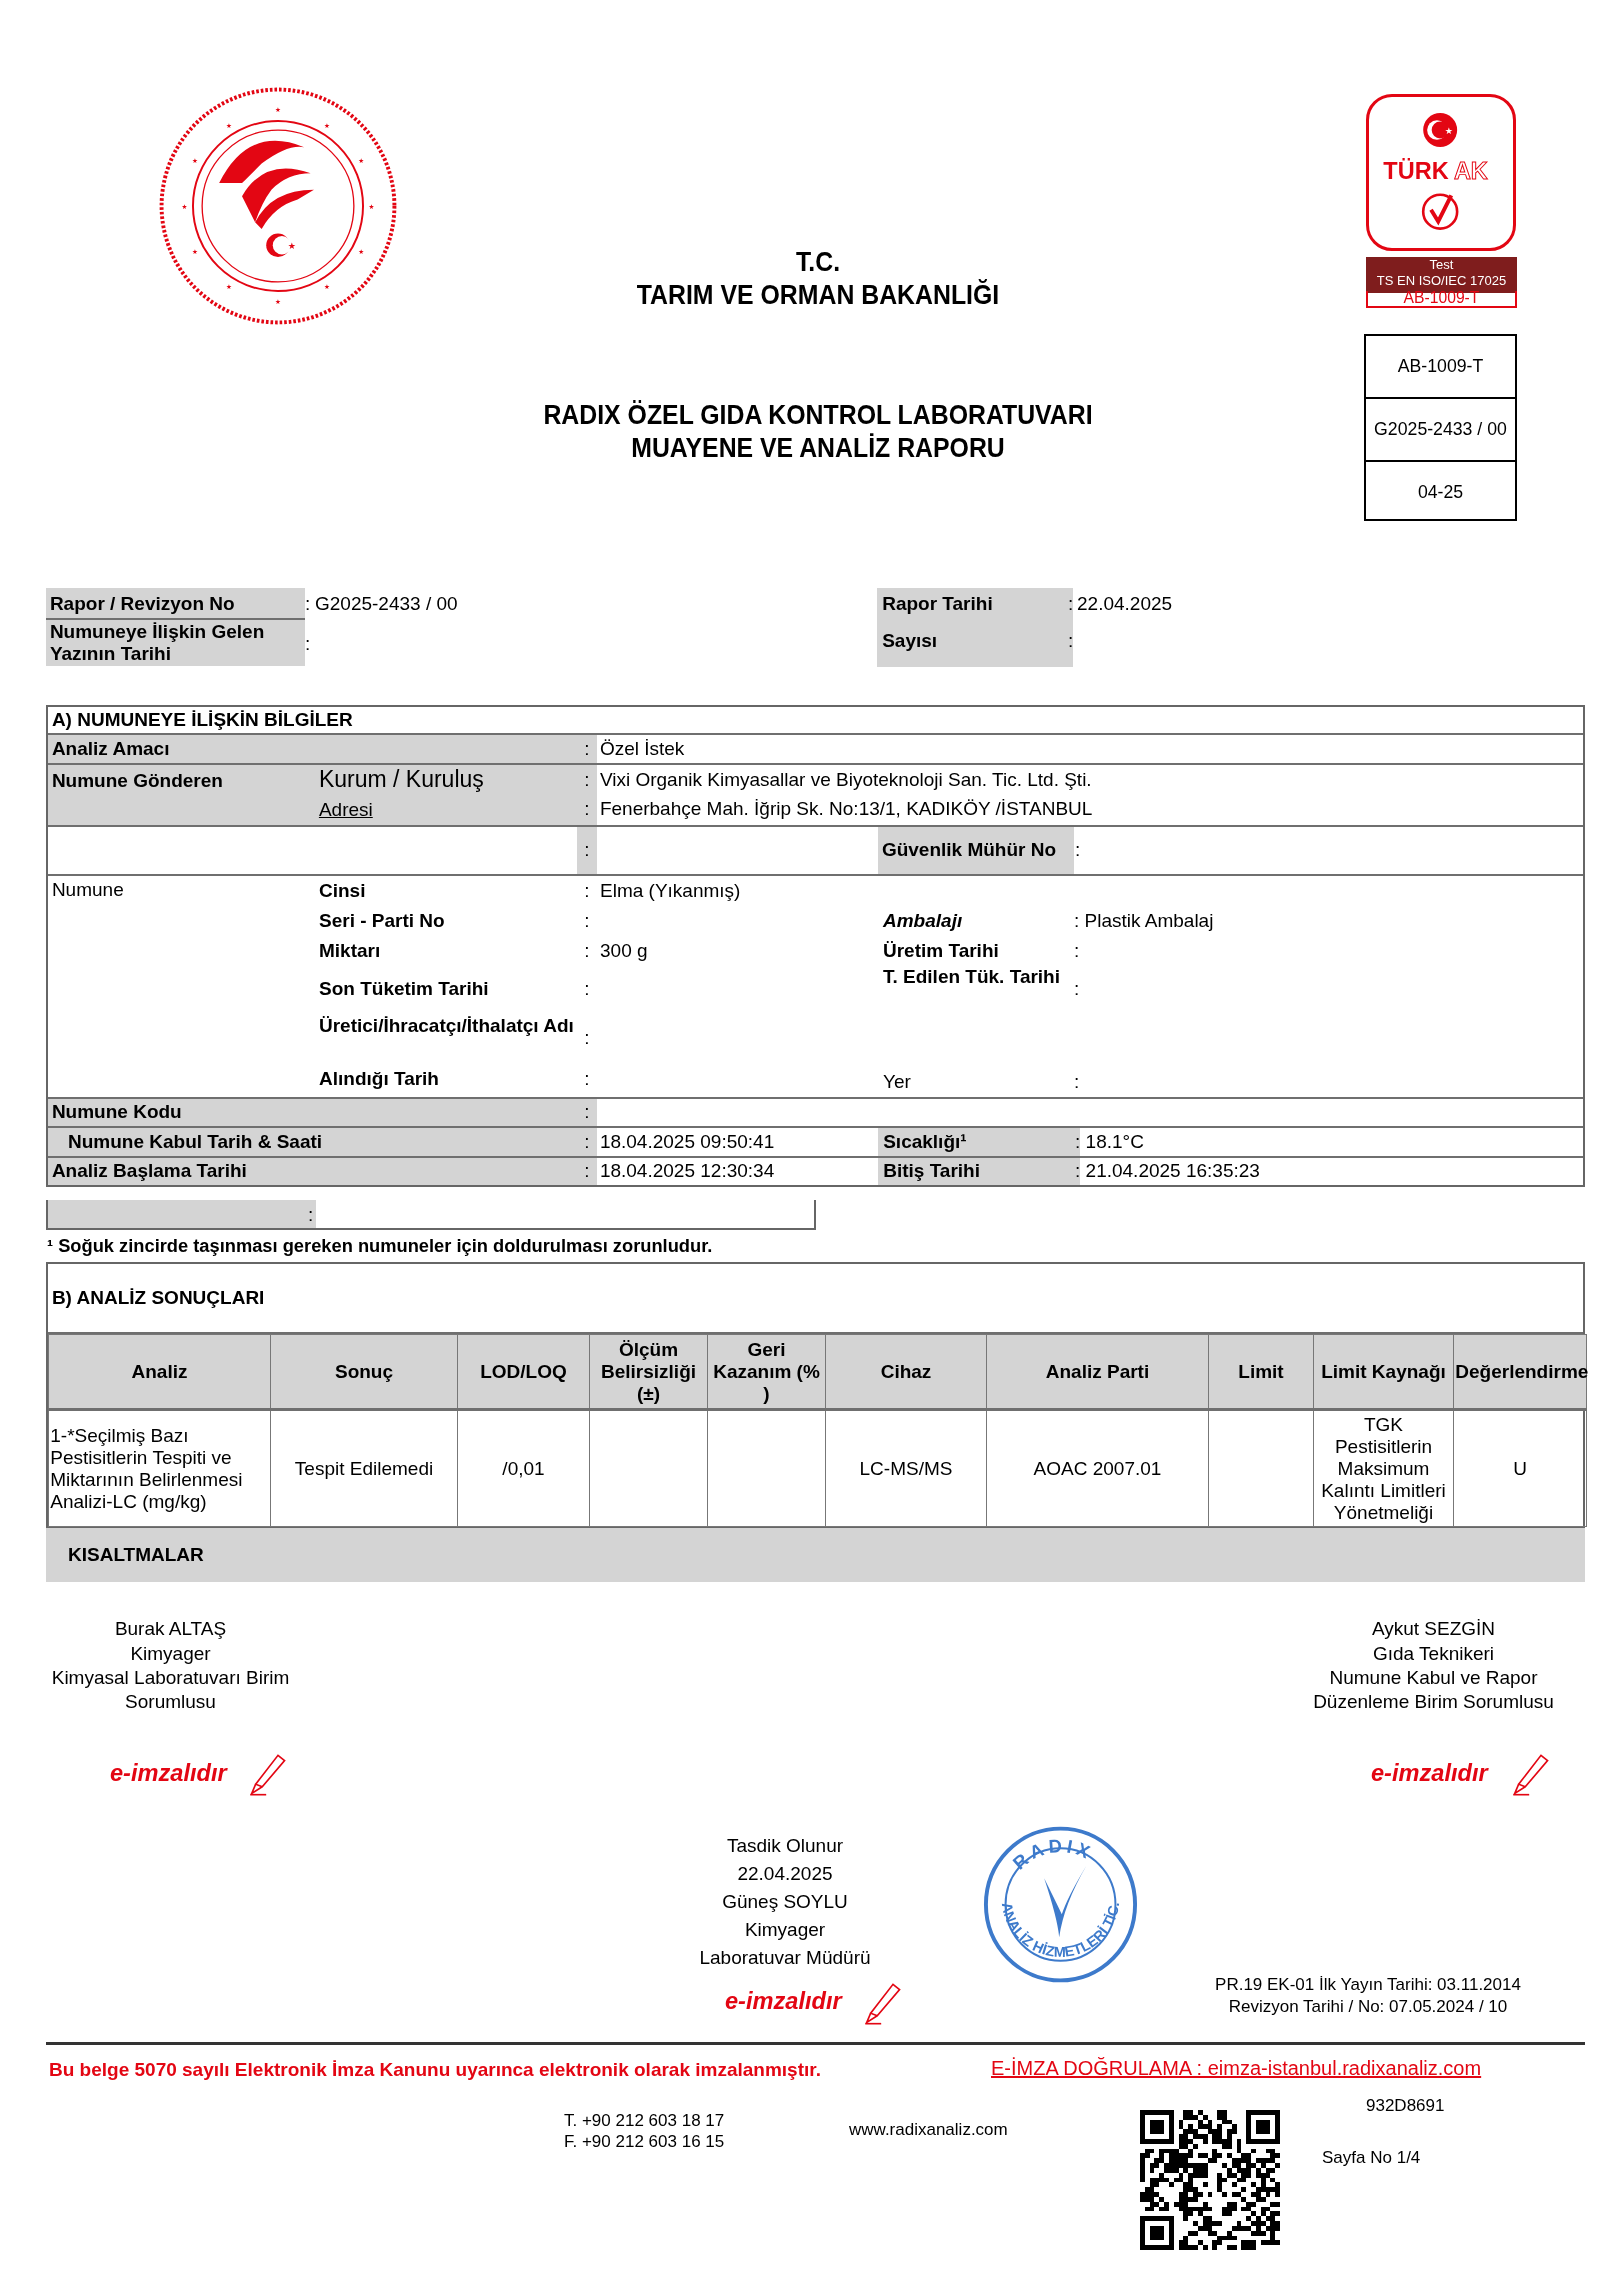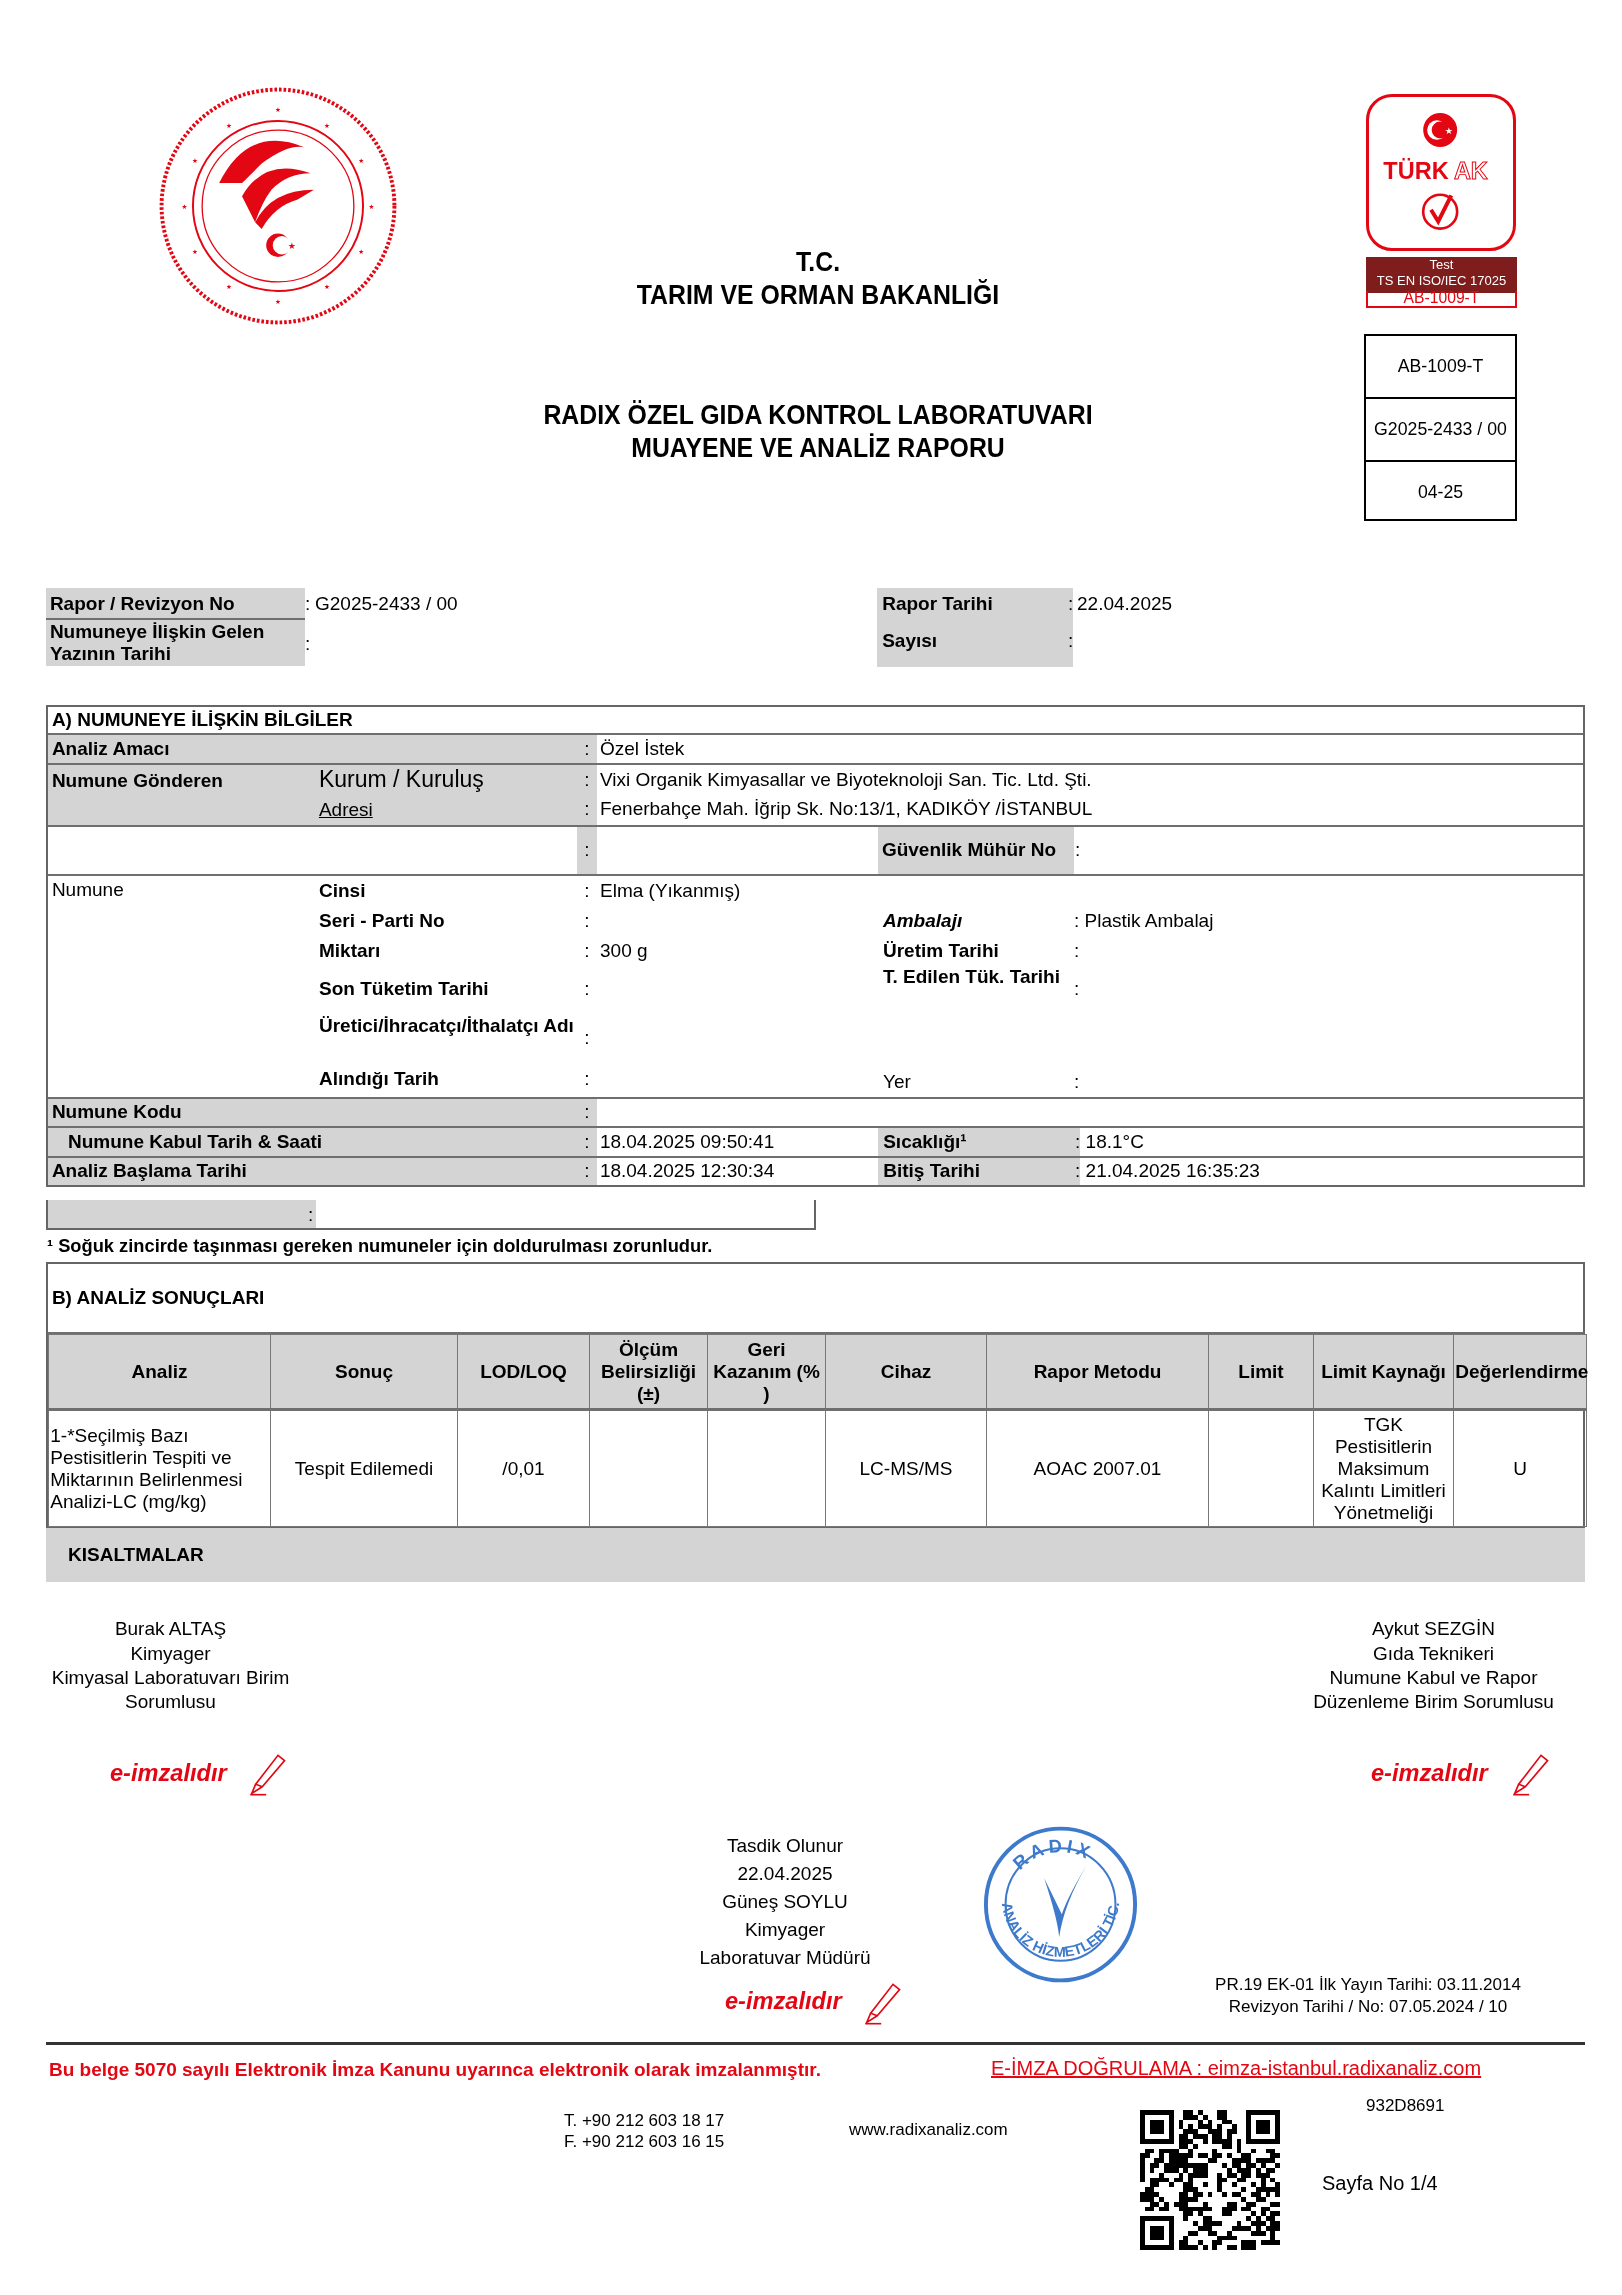--- a/index.html
+++ b/index.html
@@ -247,21 +247,21 @@
         <col style="width:133px">
     </colgroup>
     <thead>
       <tr>
         <th>Analiz</th>
         <th>Sonuç</th>
         <th>LOD/LOQ</th>
         <th>Ölçüm Belirsizliği (±)</th>
         <th>Geri Kazanım (% )</th>
         <th>Cihaz</th>
-        <th>Rapor Metodu</th>
+        <th>Analiz Parti</th>
         <th>Limit</th>
         <th>Limit Kaynağı</th>
         <th>Değerlendirme</th>
       </tr>
     </thead>
     <tbody>
       <tr>
         <td class="left">1-*Seçilmiş Bazı Pestisitlerin Tespiti ve Miktarının Belirlenmesi Analizi-LC (mg/kg)</td>
         <td>Tespit Edilemedi</td>
         <td>/0,01</td>
@@ -677,16 +677,16 @@
       <rect x="2" y="2" width="3" height="3" fill="#000"></rect>
       <rect x="22" y="0" width="7" height="7" fill="#000"></rect>
       <rect x="23" y="1" width="5" height="5" fill="#fff"></rect>
       <rect x="24" y="2" width="3" height="3" fill="#000"></rect>
       <rect x="0" y="22" width="7" height="7" fill="#000"></rect>
       <rect x="1" y="23" width="5" height="5" fill="#fff"></rect>
       <rect x="2" y="24" width="3" height="3" fill="#000"></rect>
     </svg>
 </div>
 
-<div class="abs" style="left:1322px;top:2148px;font-size:20px;margin-top:24px;">
+<div class="abs" style="left:1322px;top:2148px;font-size:17px;">
   <span>Sayfa No</span>&nbsp;<span>1/4</span>
 </div>
 
 
 </body></html>

